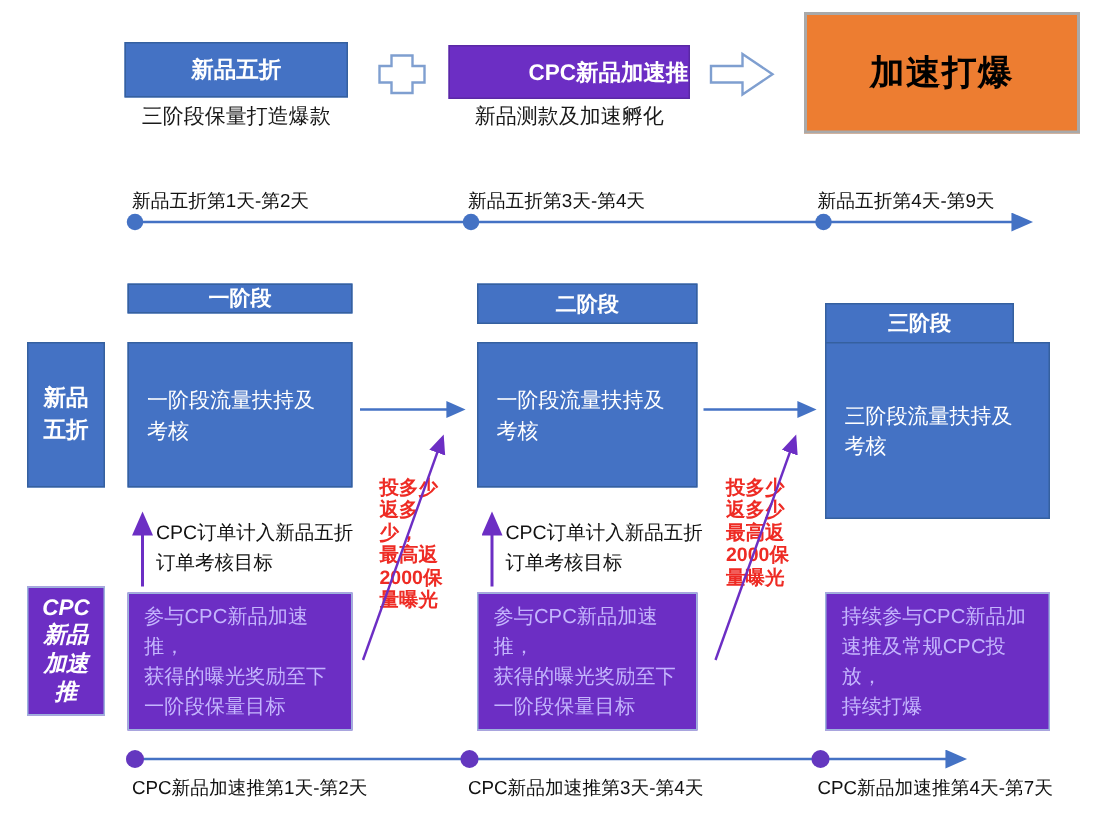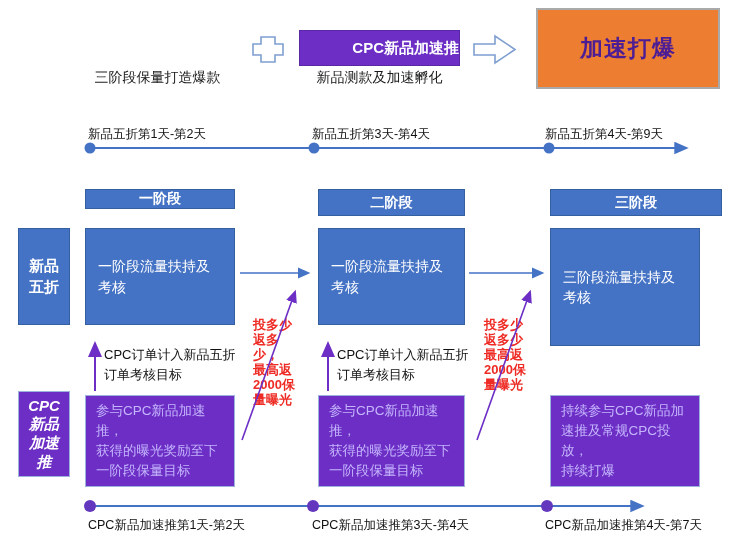--- a/index.html
+++ b/index.html
@@ -22,21 +22,21 @@
     color:#fff;font-weight:bold;font-size:15px;
     display:flex;align-items:center;justify-content:center;
   }
   .hdr-purple{
     background:#6C2EC4;border:1px solid #5a28a5;
     color:#fff;font-weight:bold;font-size:15px;
     display:flex;align-items:center;justify-content:flex-end;
   }
   .hdr-orange{
     background:#ED7D31;border:2px solid #a9a9a9;
-    color:#4c1d95;font-weight:bold;font-size:23px;letter-spacing:1px;
+    color:#000000;font-weight:bold;font-size:23px;letter-spacing:1px;
     display:flex;align-items:center;justify-content:center;
   }
   .subtitle{
     color:#1a1a1a;font-size:14px;text-align:center;
   }
   .tl-label{font-size:12.5px;color:#111;white-space:nowrap;}
 
   .stage-hdr{
     background:#4472C4;border:1px solid #35609f;
     color:#fff;font-weight:bold;font-size:14px;
@@ -66,38 +66,41 @@
   .red-note{
     font-size:13px;font-weight:bold;color:#EE2B24;line-height:15px;
   }
   svg.overlay{position:absolute;left:0;top:0;pointer-events:none;z-index:5;}
 </style>
 </head>
 <body>
 
 <div class="canvas">
 
+  <div class="abs hdr-blue" style="left:83px;top:28px;width:149px;height:37px;">
+    <span>新品五折</span>
+  </div>
   <div class="abs subtitle" style="left:75px;top:69px;width:165px;">三阶段保量打造爆款</div>
 
   <div class="abs hdr-purple" style="left:299px;top:30px;width:161px;height:36px;">
     <span>CPC新品加速推</span>
   </div>
   <div class="abs subtitle" style="left:296px;top:69px;width:167px;">新品测款及加速孵化</div>
 
   <div class="abs hdr-orange" style="left:536px;top:8px;width:184px;height:81px;">
     <span>加速打爆</span>
   </div>
 
   <div class="abs tl-label" style="left:88px;top:126px;">新品五折第1天-第2天</div>
   <div class="abs tl-label" style="left:312px;top:126px;">新品五折第3天-第4天</div>
   <div class="abs tl-label" style="left:545px;top:126px;">新品五折第4天-第9天</div>
 
   <div class="abs stage-hdr" style="left:85px;top:189px;width:150px;height:20px;">一阶段</div>
   <div class="abs stage-hdr" style="left:318px;top:189px;width:147px;height:27px;">二阶段</div>
-  <div class="abs stage-hdr" style="left:550px;top:189px;width:172px;height:27px;">三阶段</div>
+  <div class="abs stage-hdr" style="left:550px;top:202px;width:126px;height:27px;">三阶段</div>
 
   <div class="abs row-label-blue pre" style="left:18px;top:228px;width:52px;height:97px;">新品
 五折</div>
   <div class="abs row-label-purple pre" style="left:18px;top:391px;width:52px;height:86px;">CPC
 新品
 加速
 推</div>
 
   <div class="abs main-blue" style="left:85px;top:228px;width:150px;height:97px;">一阶段流量扶持及考核</div>
   <div class="abs main-blue" style="left:318px;top:228px;width:147px;height:97px;">一阶段流量扶持及考核</div>

